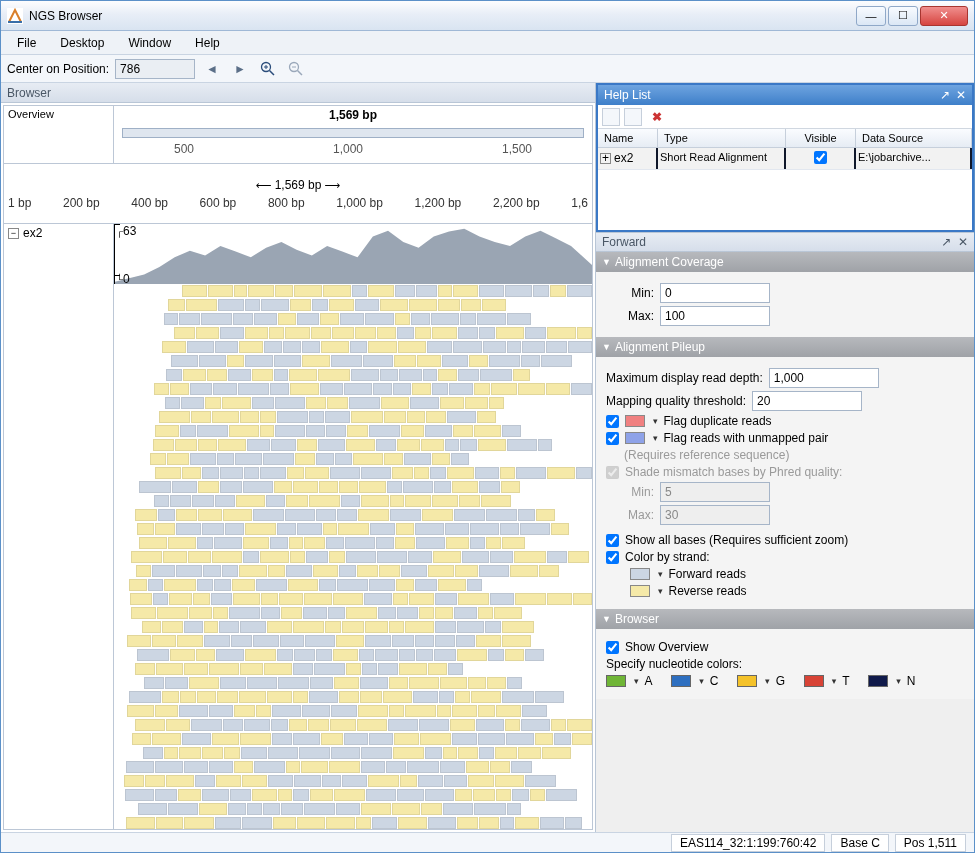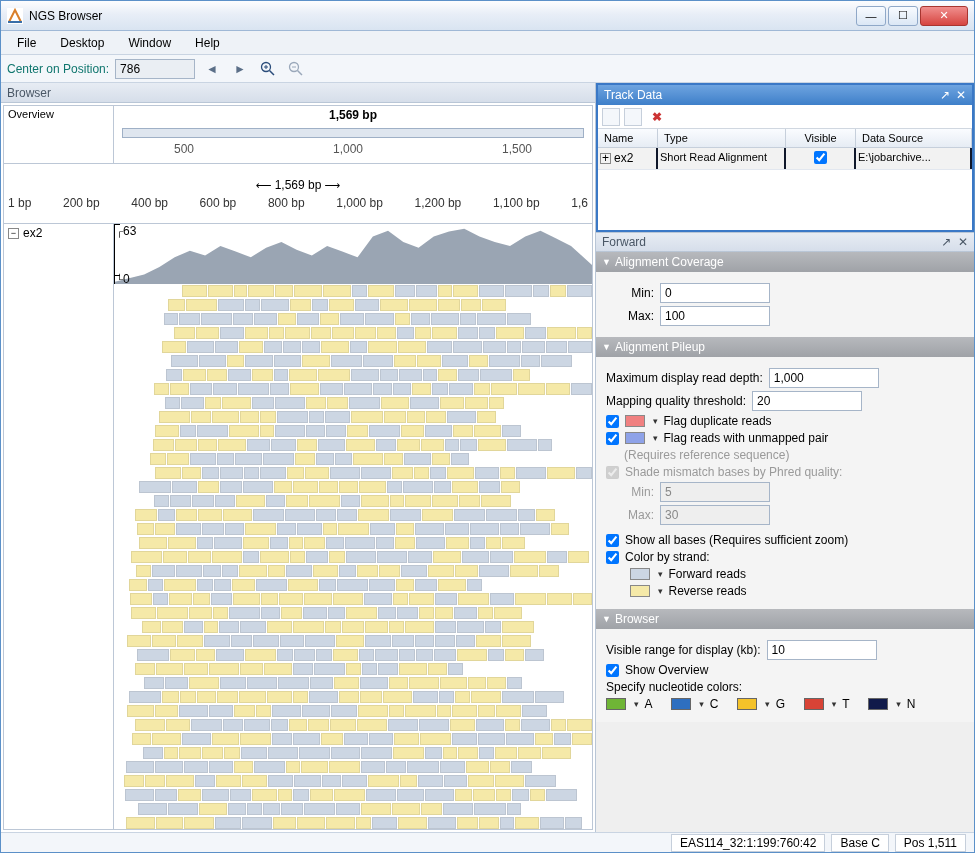--- a/index.html
+++ b/index.html
@@ -6,21 +6,21 @@
 body { background: #fff; width: 975px; height: 853px; overflow: hidden; border: 1px solid #5b90c8; }
 .titlebar { height: 30px; background: linear-gradient(#fdfdfe,#e8eef7 45%,#d9e4f1); display:flex; align-items:center; padding:0 6px; border-bottom:1px solid #9fb8d6; }
 .titlebar .app-icon { width:16px; height:16px; margin-right:6px; }
 .titlebar .title { flex:1; color:#000; }
 .win-btns { display:flex; gap:2px; }
 .win-btn { width:30px; height:20px; border:1px solid #8fa8c8; border-radius:3px; background:linear-gradient(#f8fbff,#dbe7f5); display:flex; align-items:center; justify-content:center; font-size:11px; }
 .win-btn.close { width:48px; background:linear-gradient(#f08f8e,#d64540); color:#fff; border-color:#a83530; }
 .menubar { height:24px; background:#eef2f7; border-bottom:1px solid #c9d4e2; display:flex; align-items:center; padding:0 6px; gap:4px; }
 .menubar span { padding:2px 10px; cursor:default; }
 .toolbar { height:28px; background:#f3f6fa; border-bottom:1px solid #c9d4e2; display:flex; align-items:center; padding:0 6px; gap:6px; }
-.toolbar label { color:#0f766e; }
+.toolbar label { color:#000000; }
 .pos-input { width:80px; height:20px; border:1px solid #a6b5c8; background:#eaeef3; padding:0 4px; }
 .tb-btn { width:22px; height:20px; border:1px solid transparent; display:flex; align-items:center; justify-content:center; color:#5b6f88; }
 .tb-btn.enabled { color:#2a4c7a; }
 .main { display:flex; height: calc(100% - 30px - 24px - 28px - 20px); }
 .left { flex:1; display:flex; flex-direction:column; border-right:1px solid #b9c6d6; min-width:0; }
 .panel-hdr { height:20px; background:linear-gradient(#e7ecf3,#d6deea); border-bottom:1px solid #b9c6d6; padding:0 6px; display:flex; align-items:center; color:#4a5766; }
 .browser-body { flex:1; display:flex; flex-direction:column; overflow:hidden; border:1px solid #bcc7d6; margin:2px; }
 .row { display:flex; border-bottom:1px solid #bcc7d6; }
 .row-label { width:110px; border-right:1px solid #bcc7d6; padding:2px 4px; font-size:11px; background:#fff; }
 .row-body { flex:1; position:relative; background:#fff; overflow:hidden; }
@@ -151,21 +151,21 @@
         <div class="row-body">
           <div class="bp2">⟵ <span>1,569 bp</span> ⟶</div>
           <div class="ticks2" id="ruler-ticks">
               <span>1 bp</span>
               <span>200 bp</span>
               <span>400 bp</span>
               <span>600 bp</span>
               <span>800 bp</span>
               <span>1,000 bp</span>
               <span>1,200 bp</span>
-              <span>1,100 bp</span>
+              <span>2,200 bp</span>
               <span>1,6</span>
             </div>
         </div>
       </div>
       <div class="track">
         <div class="row-label">
           <span class="expander">−</span>
           <span>ex2</span>
         </div>
         <div class="pileup">
@@ -909,21 +909,21 @@
               </div>
             </div>
         </div>
       </div>
     </div>
   </div>
 
   <div class="right">
     <div class="tracklist">
       <div class="tl-hdr">
-        <span>Track Data</span>
+        <span>Help List</span>
         <span class="rbtns">
             <span>↗</span>
             <span>✕</span>
           </span>
       </div>
       <div class="tl-toolbar">
         <div class="tl-tb-btn"></div>
         <div class="tl-tb-btn"></div>
         <span class="tl-tb-del">✖</span>
       </div>
@@ -1026,24 +1026,20 @@
             <label>Reverse reads</label>
           </div>
       </div>
 
       <div class="sect-hdr">
           <span class="tri">▼</span>
           <span>Browser</span>
         </div>
       <div class="sect-body">
         <div class="frow">
-            <label>Visible range for display (kb):</label>
-            <input class="num-in" value="10" style="">
-          </div>
-        <div class="frow">
             <input type="checkbox" class="chk" checked="" style="">
             <label>Show Overview</label>
           </div>
         <div class="frow">
             <label>Specify nucleotide colors:</label>
           </div>
         <div class="frow">
           <span class="nuc a"></span><span class="dd">▾</span><span>A</span>&nbsp;&nbsp;
           <span class="nuc c"></span><span class="dd">▾</span><span>C</span>&nbsp;&nbsp;
           <span class="nuc g"></span><span class="dd">▾</span><span>G</span>&nbsp;&nbsp;

